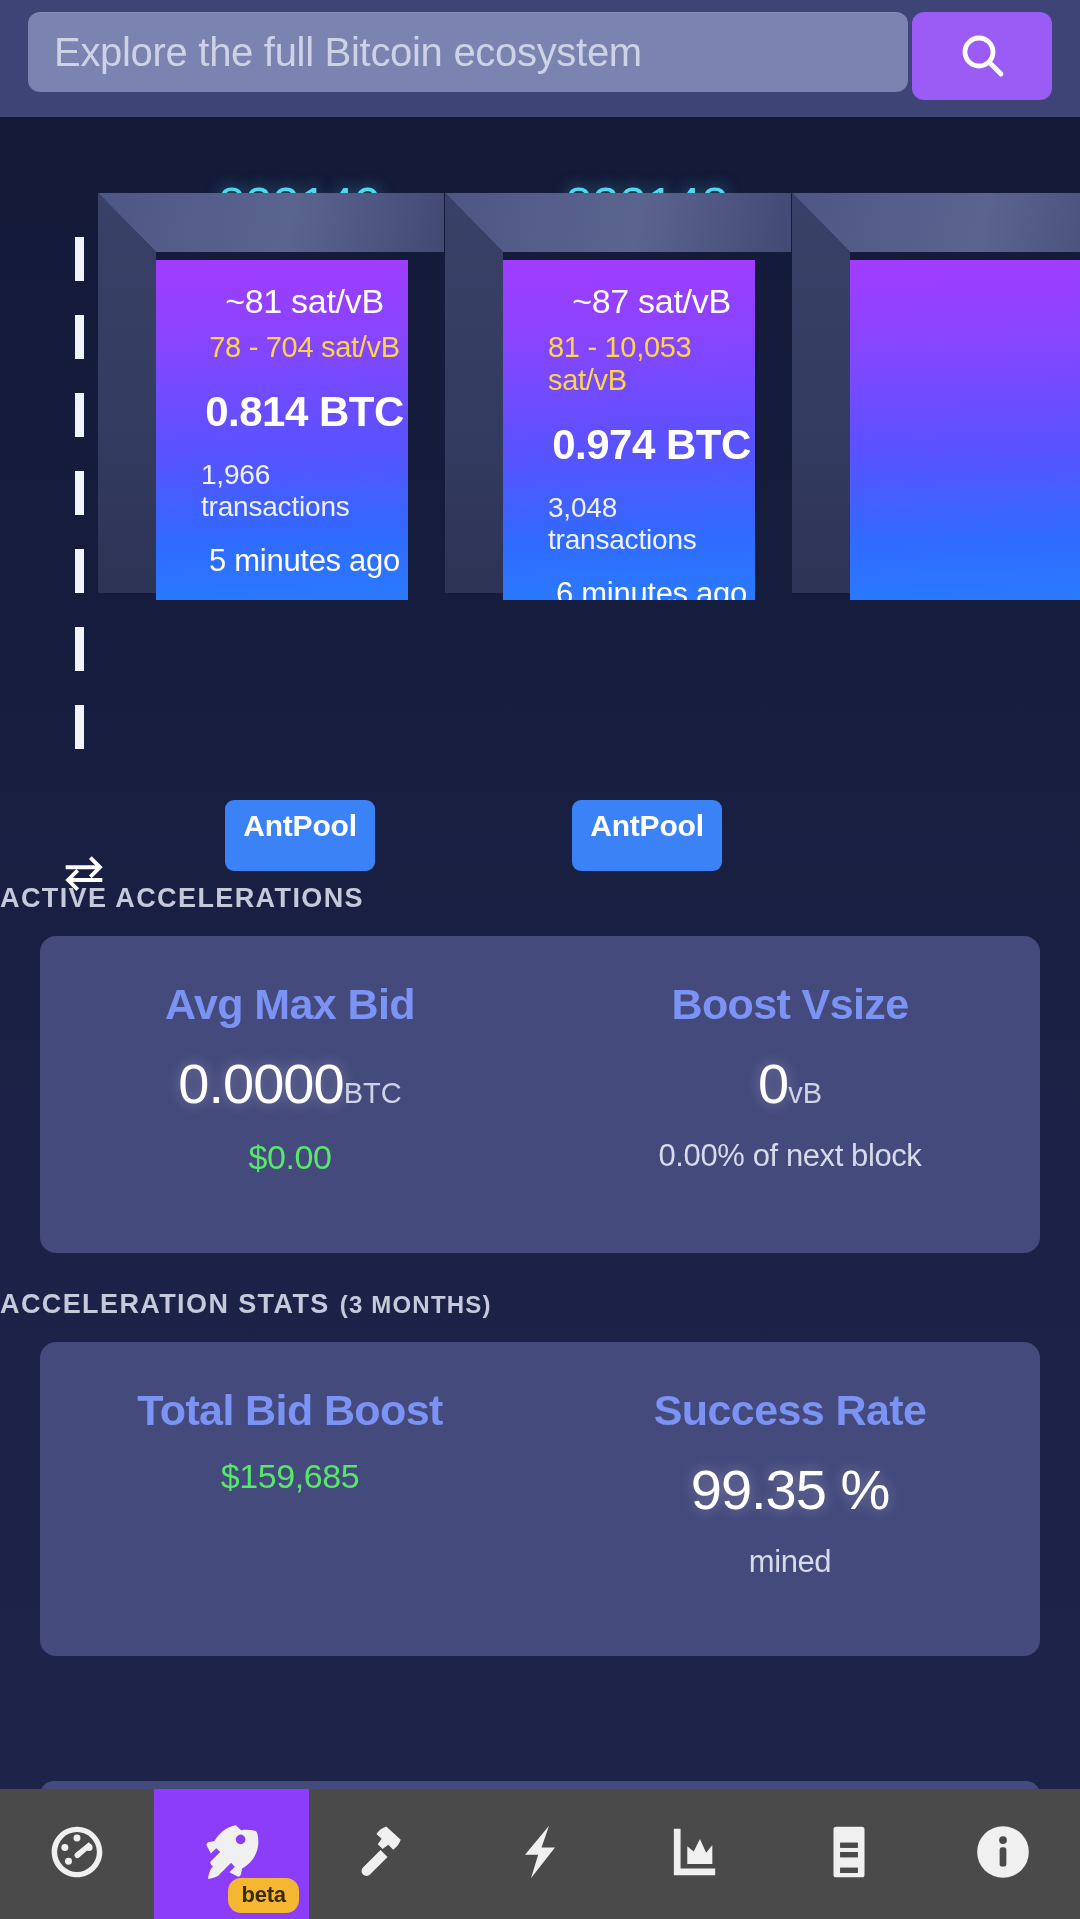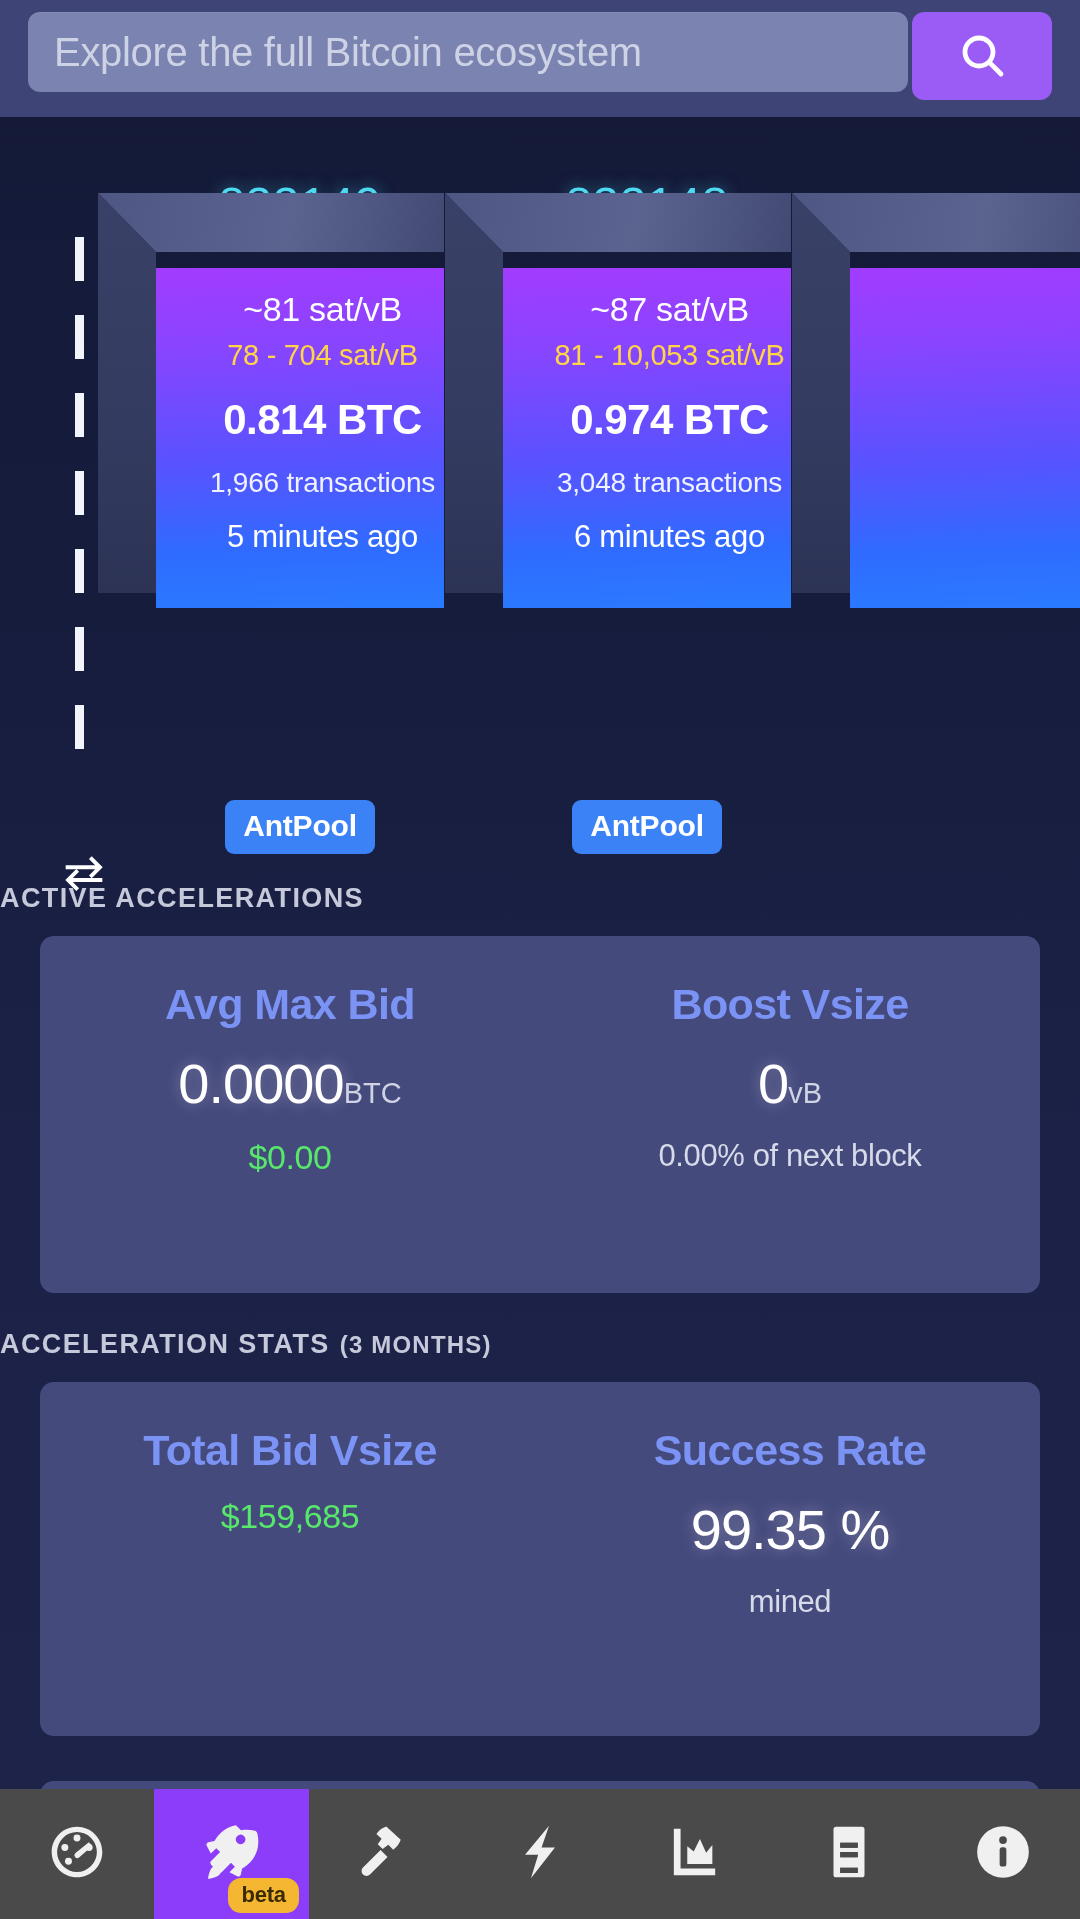--- a/index.html
+++ b/index.html
@@ -88,21 +88,21 @@
     background:linear-gradient(100deg,#4e5684 0%,#5b648f 55%,#424a74 100%);
     clip-path:polygon(0 0,100% 0,100% 100%,58px 100%);
   }
   .cube .side {
     position:absolute; left:-58px; top:-59px;
     width:58px; height:400px;
     background:linear-gradient(180deg,#3a4168 0%,#333b60 60%,#2c3355 100%);
     clip-path:polygon(0 0,100% 59px,100% 100%,0 100%);
   }
   .cube .front {
-    position:absolute; left:0; top:16px; width:288px; height:340px;
+    position:absolute; left:0; top:8px; width:252px; height:340px;
     background:linear-gradient(178deg,#a23cff 0%,#8a44ff 22%,#5a52ff 55%,#2f6bff 82%,#2a7bff 100%);
     display:flex; flex-direction:column;
     align-items:center; justify-content:flex-start;
     padding-top:22px;
     overflow:hidden;
     padding-left:45px;
   }
   .b-fee     { font-size:34px; color:#fff; font-weight:400; margin-bottom:10px; letter-spacing:-.3px; }
   .b-range   { font-size:29px; color:#ffd447; font-weight:400; margin-bottom:24px; letter-spacing:-.3px; }
   .b-reward  { font-size:42px; color:#fff; font-weight:700; margin-bottom:23px; letter-spacing:-.5px; }
@@ -111,21 +111,21 @@
 
   .pool-badge {
     position:absolute; top:548px;
     left:0; width:288px;
     display:flex; justify-content:center;
   }
   .pool-badge span {
     background:#3b82f6; color:#fff;
     border-radius:9px;
     font-size:30px; font-weight:700;
-    padding:9px 18px 11px;
+    padding:9px 18px 28px;
     letter-spacing:-.2px;
     cursor:pointer;
   }
 
   
   .section-title {
     text-align:left;
     color:#c5c9da;
     font-size:27px; font-weight:700;
     letter-spacing:1.4px;
@@ -134,21 +134,21 @@
   .section-title .sub { font-size:24px; margin-left:10px; letter-spacing:1.2px; }
 
   
   .card {
     margin:22px 40px 0;
     background:#454a7d;
     border-radius:14px;
     display:flex;
     padding:44px 0 56px;
   }
-  .card.tall { padding-bottom:116px; }
+  .card.tall { padding-bottom:76px;border-radius:16px; }
   .stat { flex:1; text-align:center; }
   .stat-label {
     font-size:43px; font-weight:700;
     color:#7b93f4;
     letter-spacing:-.6px;
     margin-bottom:22px;
   }
   .stat-value {
     font-size:56px; font-weight:400; color:#fff;
     letter-spacing:-1px; margin-bottom:22px;
@@ -288,21 +288,21 @@
       <div class="stat-sub grey">0.00% of next block</div>
     </div>
   </div>
 
   <div class="section-title" style="margin-top:36px;">
     <span>ACCELERATION STATS</span><span class="sub">(3 MONTHS)</span>
   </div>
 
   <div class="card tall">
     <div class="stat">
-      <div class="stat-label">Total Bid Vsize</div>
+      <div class="stat-label">Total Bid Boost</div>
       <div class="stat-sub">$159,685</div>
     </div>
     <div class="stat">
       <div class="stat-label">Success Rate</div>
       <div class="stat-value">
         <span>99.35 %</span><span class="unit"></span>
       </div>
       <div class="stat-sub grey">mined</div>
     </div>
   </div>

